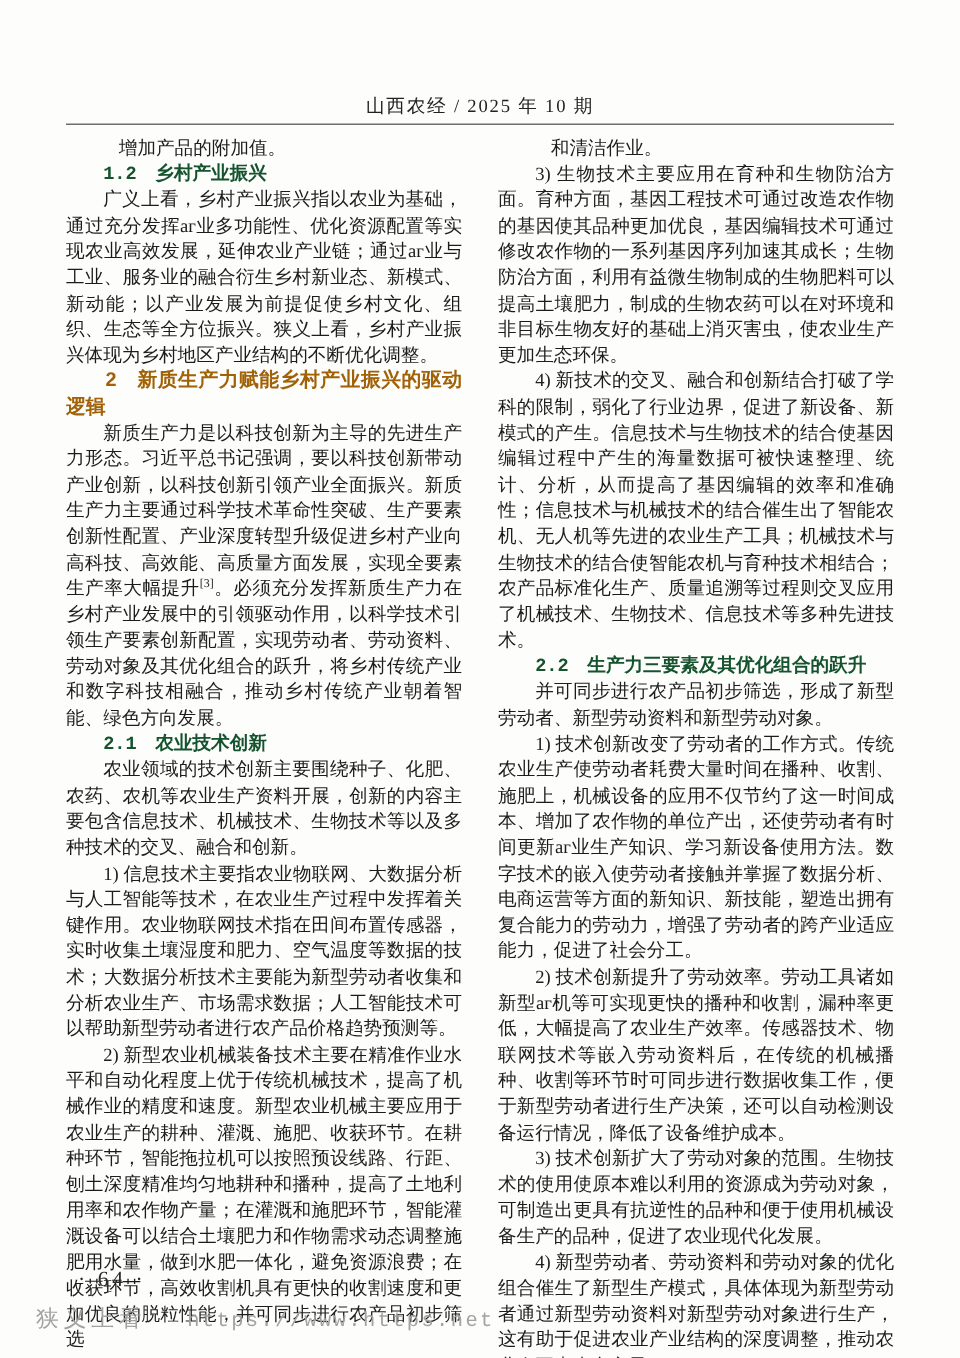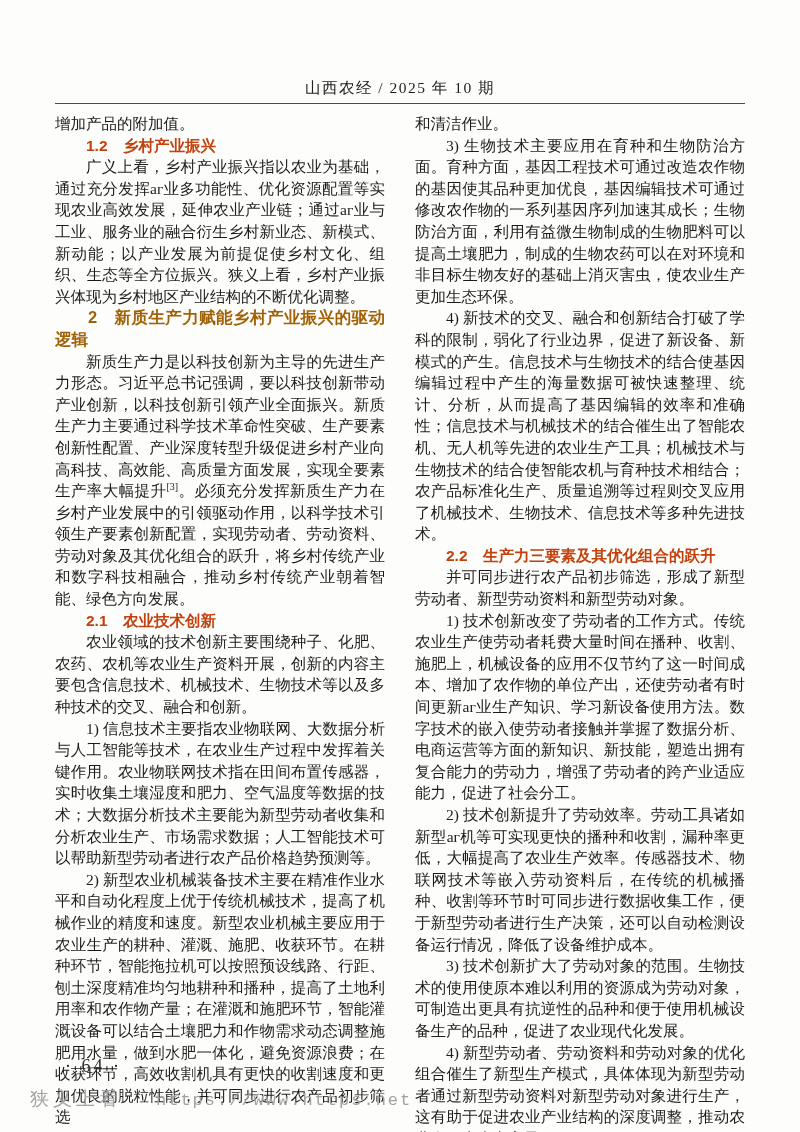--- a/index.html
+++ b/index.html
@@ -41,37 +41,37 @@
     font-size: 15.5px;
     line-height: 21.6px;
     text-align: justify;
     text-justify: inter-ideograph;
     color: #1c1c1c;
   }
   .col p {
     margin: 0;
     text-indent: 2em;
   }
-  .col p.noindent { text-indent: 0; }
+  .col p.noindent { text-indent: 0; margin-left: 44px; }
   .sec-heading {
     font-family: "Liberation Sans", "DejaVu Sans", sans-serif;
     font-weight: bold;
     font-size: 16.5px;
     margin: 6px 0 9px 0;
     text-indent: 0;
     letter-spacing: 0;
     color: #a16207;
   }
   .sub-heading {
-    font-family: Liberation Sans, sans-serif;
+    font-family: Liberation Mono, monospace;
     font-weight: bold;
     font-size: 15.5px;
     margin: 0;
     text-indent: 0;
-    color: #c2410c;
+    color: #14532d;
   }
   sup.cite {
     font-size: 10px;
     line-height: 0;
   }
   .page-number {
     position: absolute;
     left: 65px; top: 1056px;
     font-size: 18px;
     letter-spacing: 3px;

